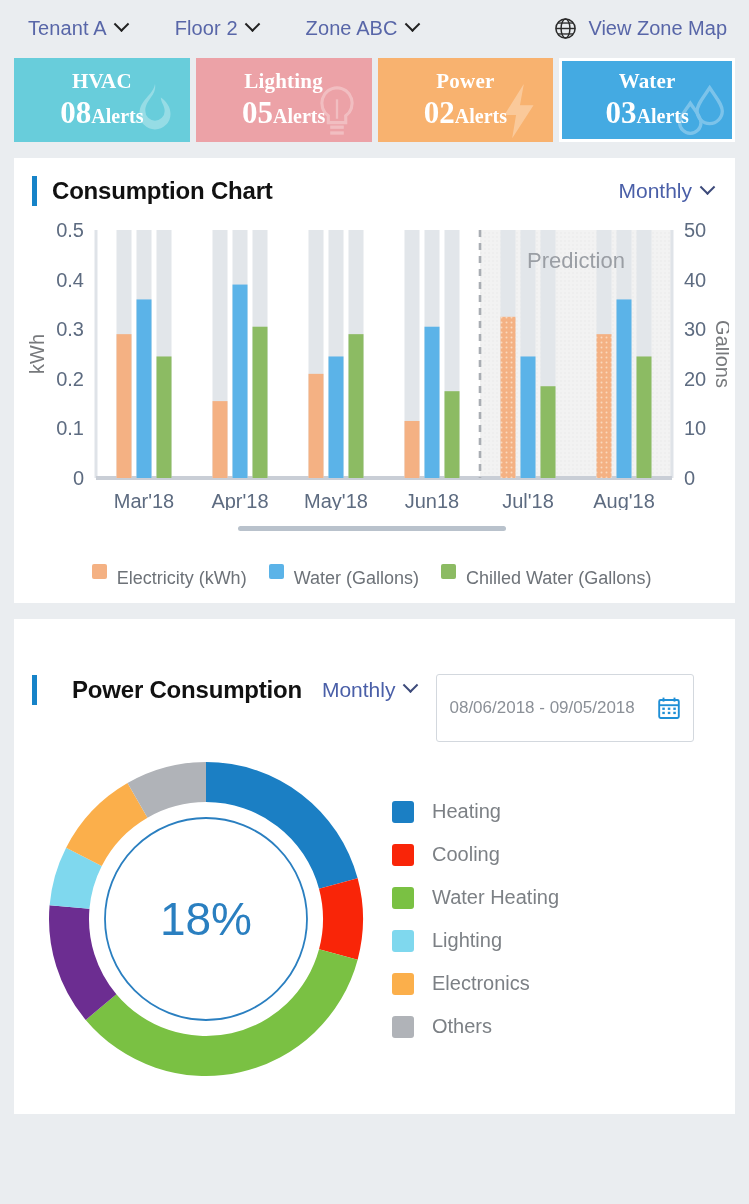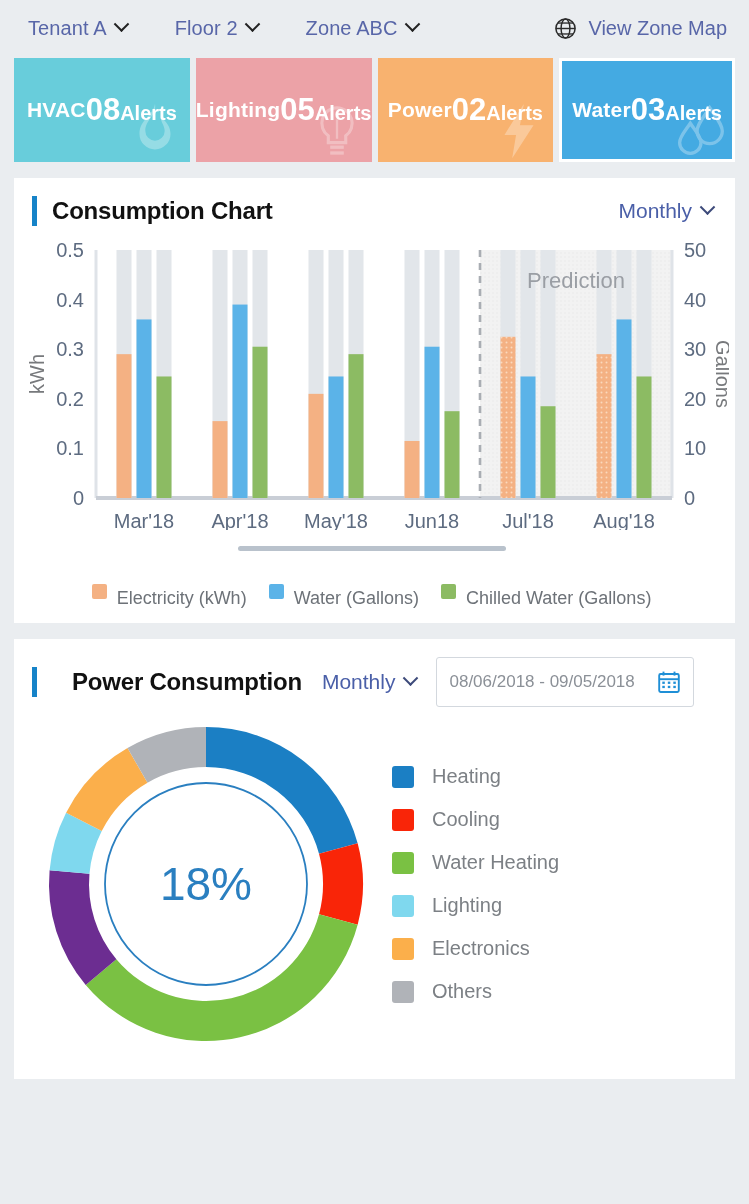--- a/index.html
+++ b/index.html
@@ -55,29 +55,30 @@
 
   
   .alerts {
     display: flex;
     gap: 6px;
     padding: 0 14px;
     margin-top: 2px;
   }
   .alert-card {
     flex: 1;
-    height: 104px;
+    height: 84px;
     position: relative;
     overflow: hidden;
     color: #fff;
     display: flex;
-    flex-direction: row;
+    flex-direction: column;
     align-items: center;
     justify-content: center;
     cursor: pointer;
+    font-family: Liberation Serif, serif;
   }
   .alert-card.sel { outline: 3px solid #ffffff; outline-offset: -3px; }
   .alert-title {
     font-size: 21px;
     font-weight: bold;
     letter-spacing: .2px;
     margin-bottom: 1px;
     position: relative;
     z-index: 2;
   }
@@ -153,23 +154,24 @@
 
   
   .pc-head { display: flex; align-items: center; padding: 18px 16px 12px 18px; gap: 20px; }
   .daterange {
     display: flex;
     align-items: center;
     justify-content: space-between;
     gap: 12px;
     border: 1px solid #d3d8de;
     border-radius: 3px;
-    padding: 12px 12px;
+    padding: 21px 12px;
     min-width: 258px;
     cursor: pointer;
+    margin-top: 37px;
   }
   .daterange-text { font-size: 17px; color: #8b9097; white-space: nowrap; }
   .cal-icon { width: 24px; height: 24px; flex: none; }
 
   .pc-body { display: flex; align-items: center; padding: 0 12px 16px 12px; }
   .donut-box { width: 360px; display: flex; justify-content: center; }
   .pc-legend { display: flex; flex-direction: column; gap: 20px; padding-left: 6px; justify-content: center; }
   .pc-legend-item { display: flex; align-items: center; gap: 18px; cursor: pointer; }
   .pc-swatch { width: 22px; height: 22px; border-radius: 3px; flex: none; }
   .pc-text { font-size: 20px; color: #7c8085; }

